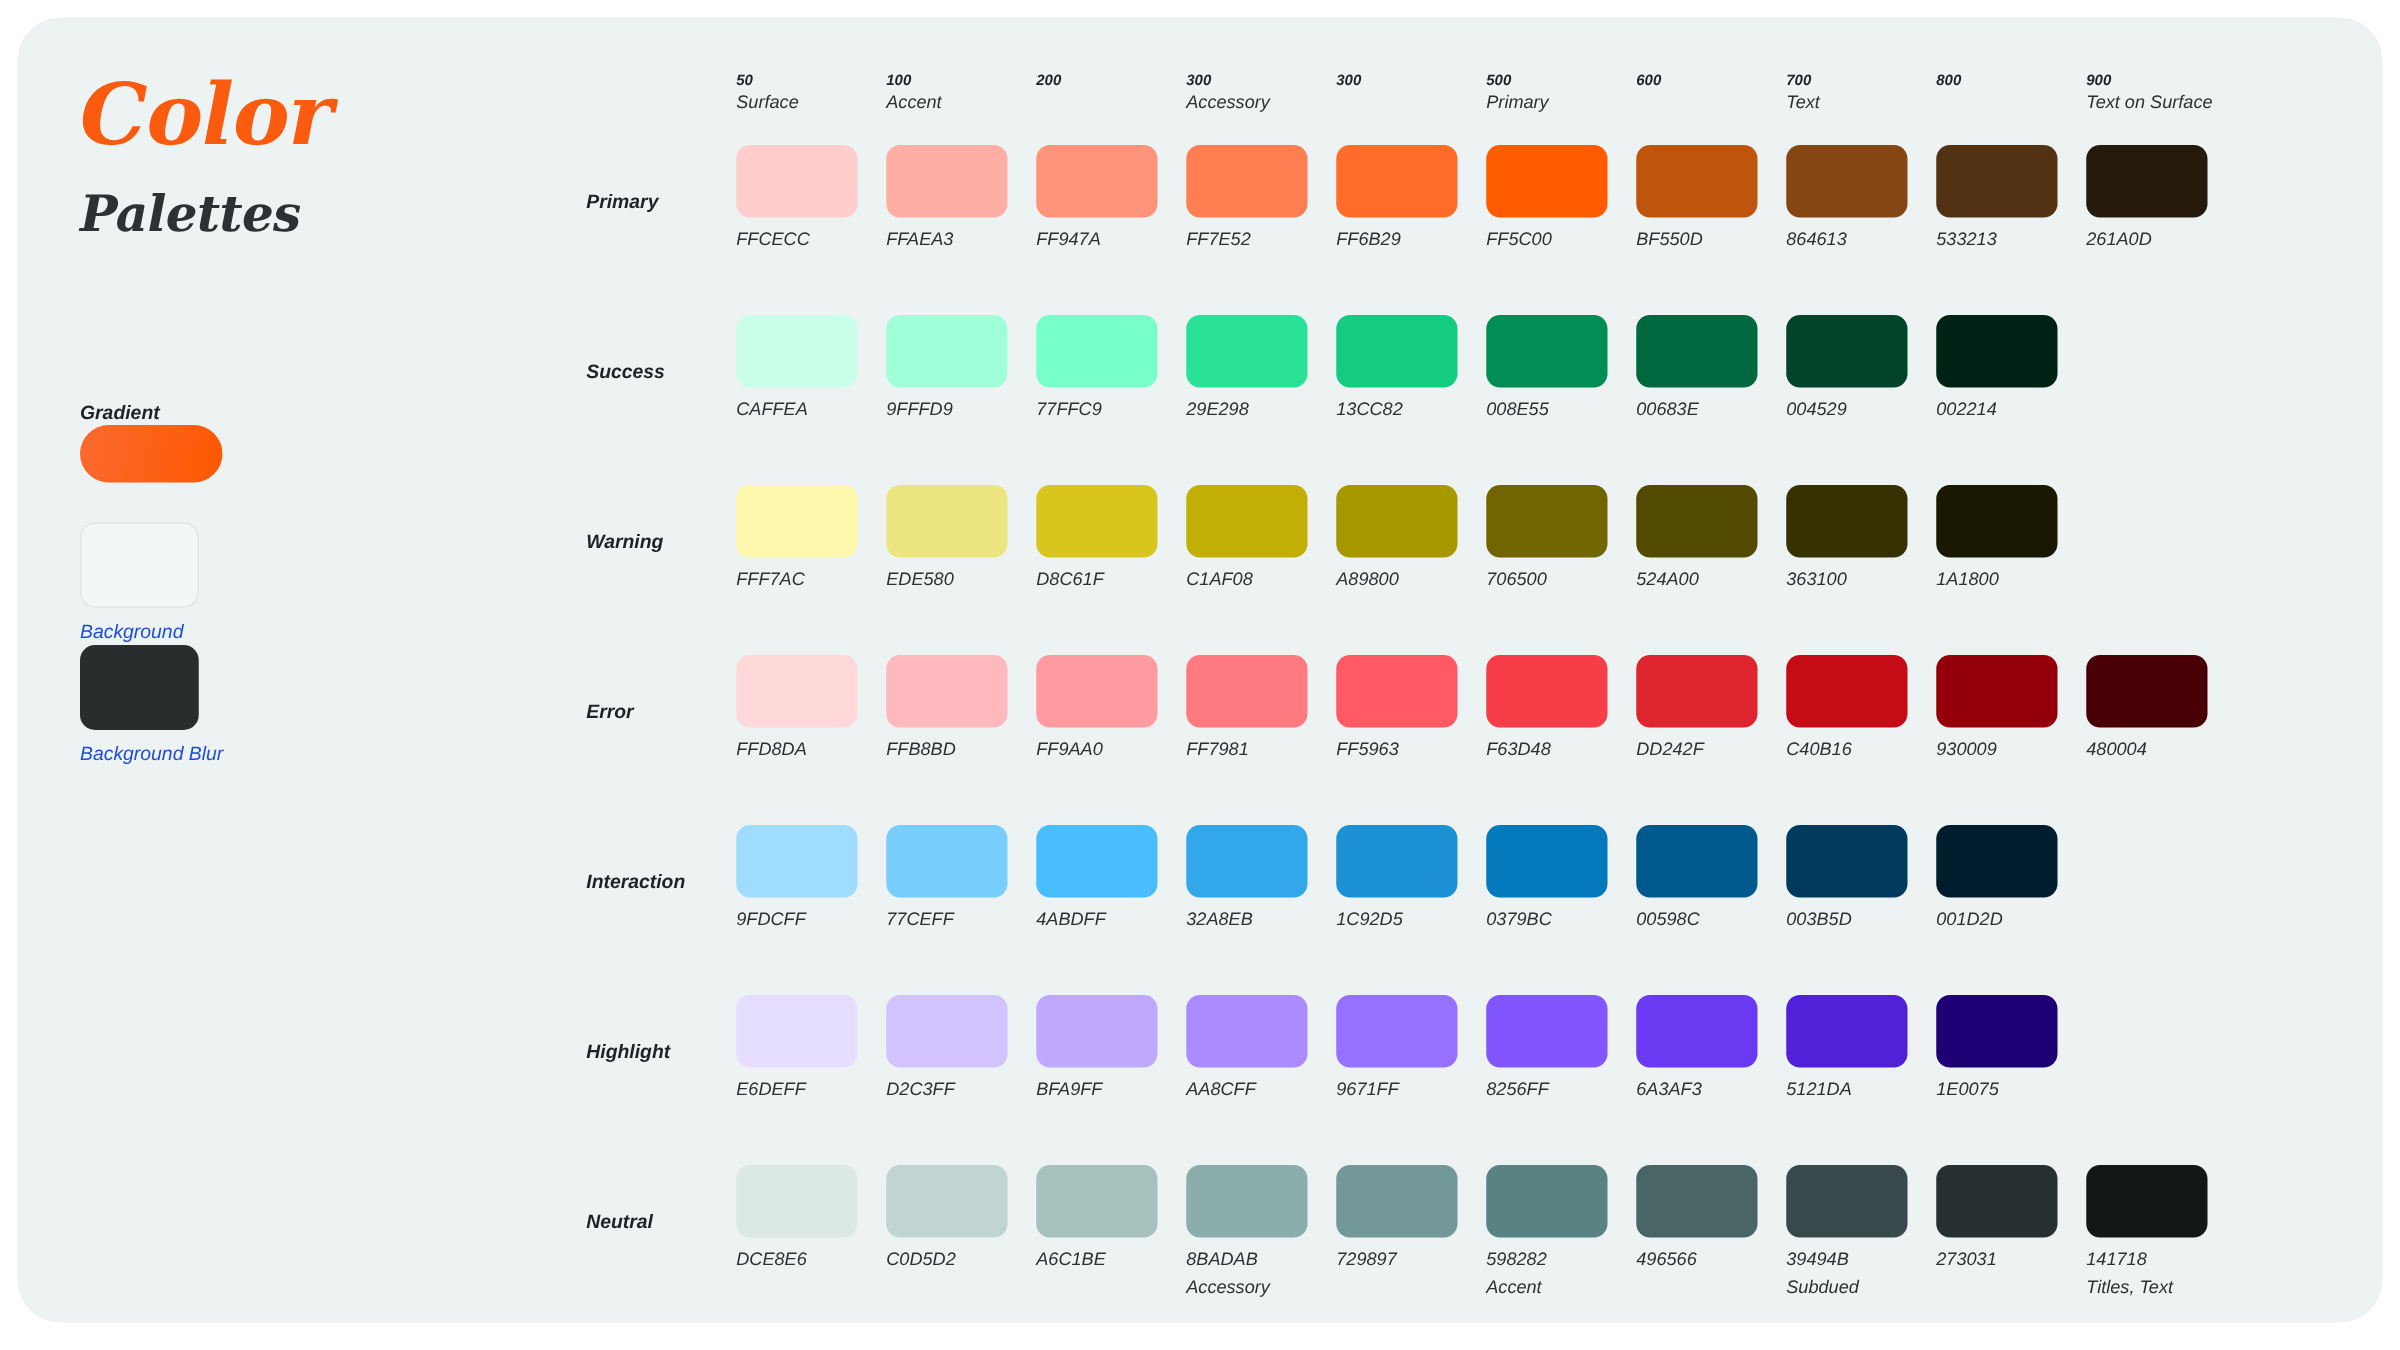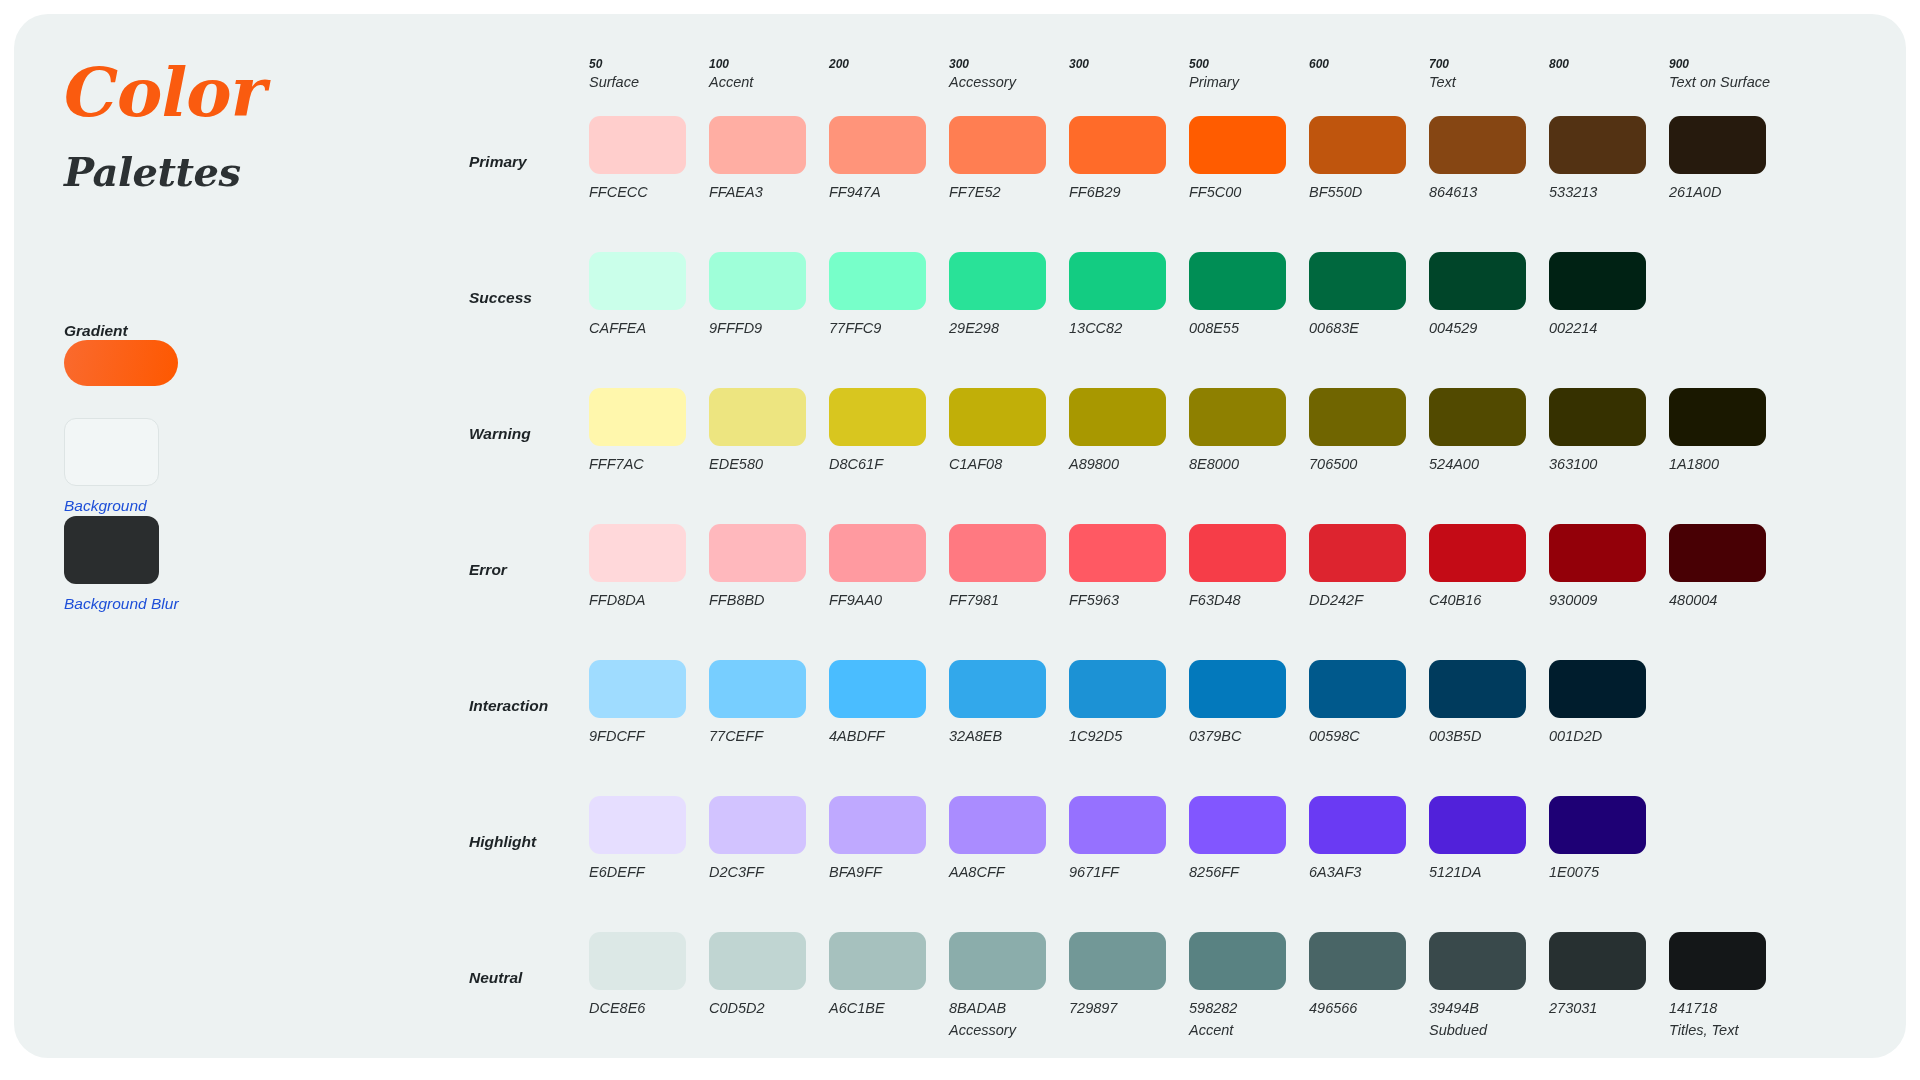--- a/index.html
+++ b/index.html
@@ -331,24 +331,20 @@
             </div>
             <div class="swatch-cell">
               <div class="swatch" style="background: rgb(193, 175, 8);"></div>
               <div class="swatch-hex">C1AF08</div>
             </div>
             <div class="swatch-cell">
               <div class="swatch" style="background: rgb(168, 152, 0);"></div>
               <div class="swatch-hex">A89800</div>
             </div>
             <div class="swatch-cell">
-              <div class="swatch" style="background: rgb(142, 128, 0);"></div>
-              <div class="swatch-hex">8E8000</div>
-            </div>
-            <div class="swatch-cell">
               <div class="swatch" style="background: rgb(112, 101, 0);"></div>
               <div class="swatch-hex">706500</div>
             </div>
             <div class="swatch-cell">
               <div class="swatch" style="background: rgb(82, 74, 0);"></div>
               <div class="swatch-hex">524A00</div>
             </div>
             <div class="swatch-cell">
               <div class="swatch" style="background: rgb(54, 49, 0);"></div>
               <div class="swatch-hex">363100</div>

